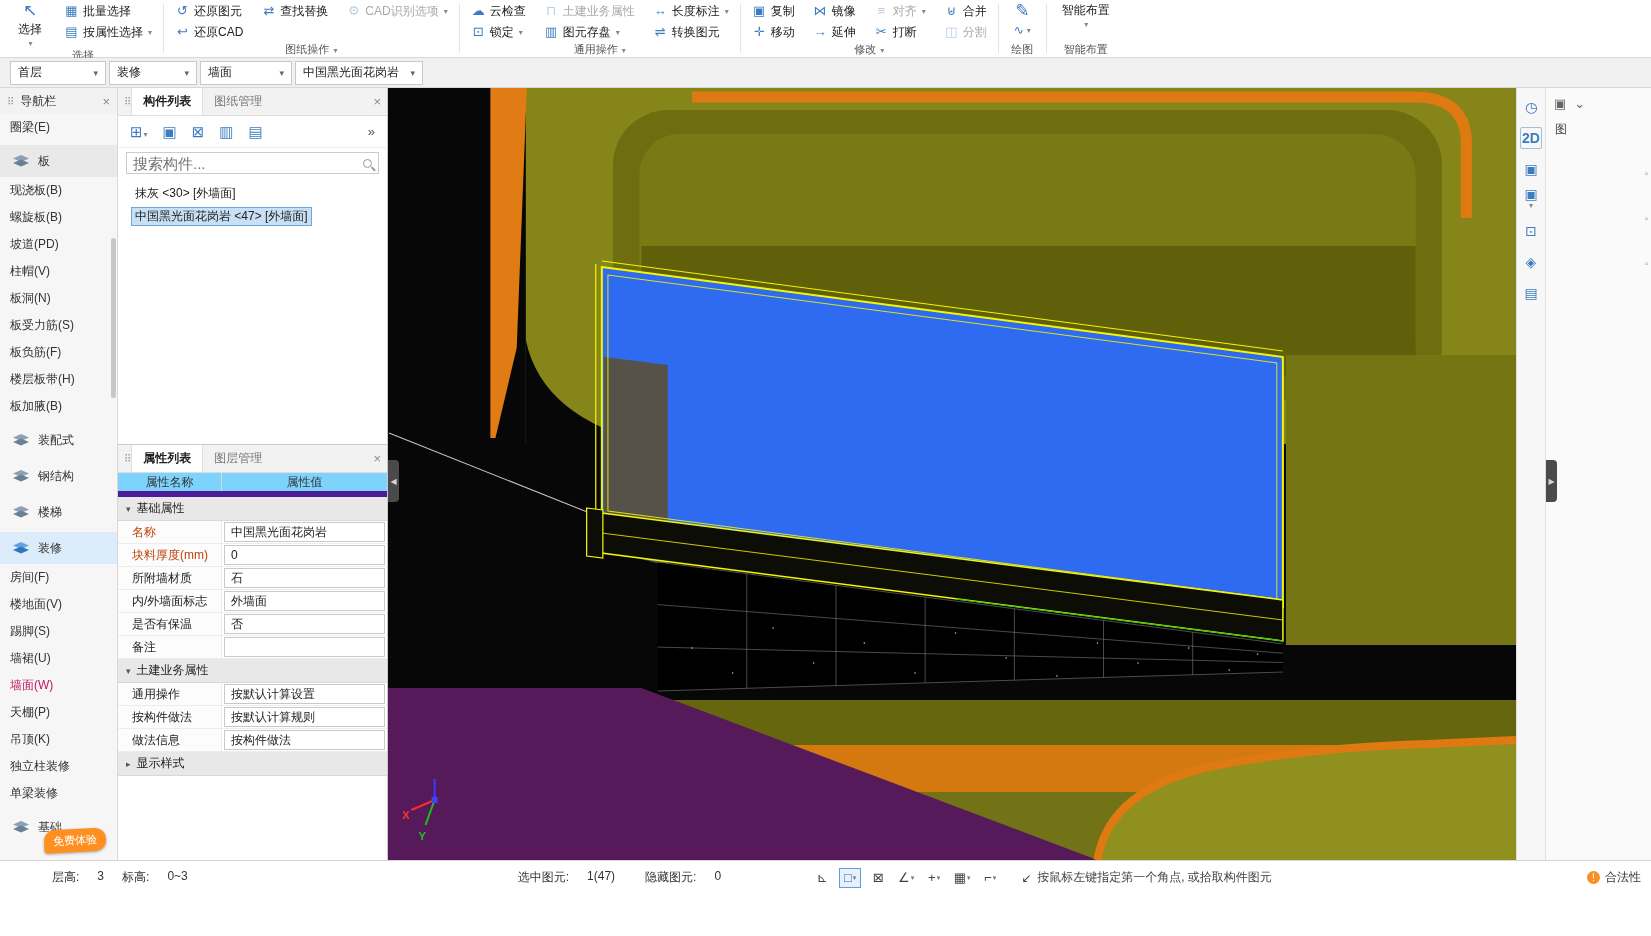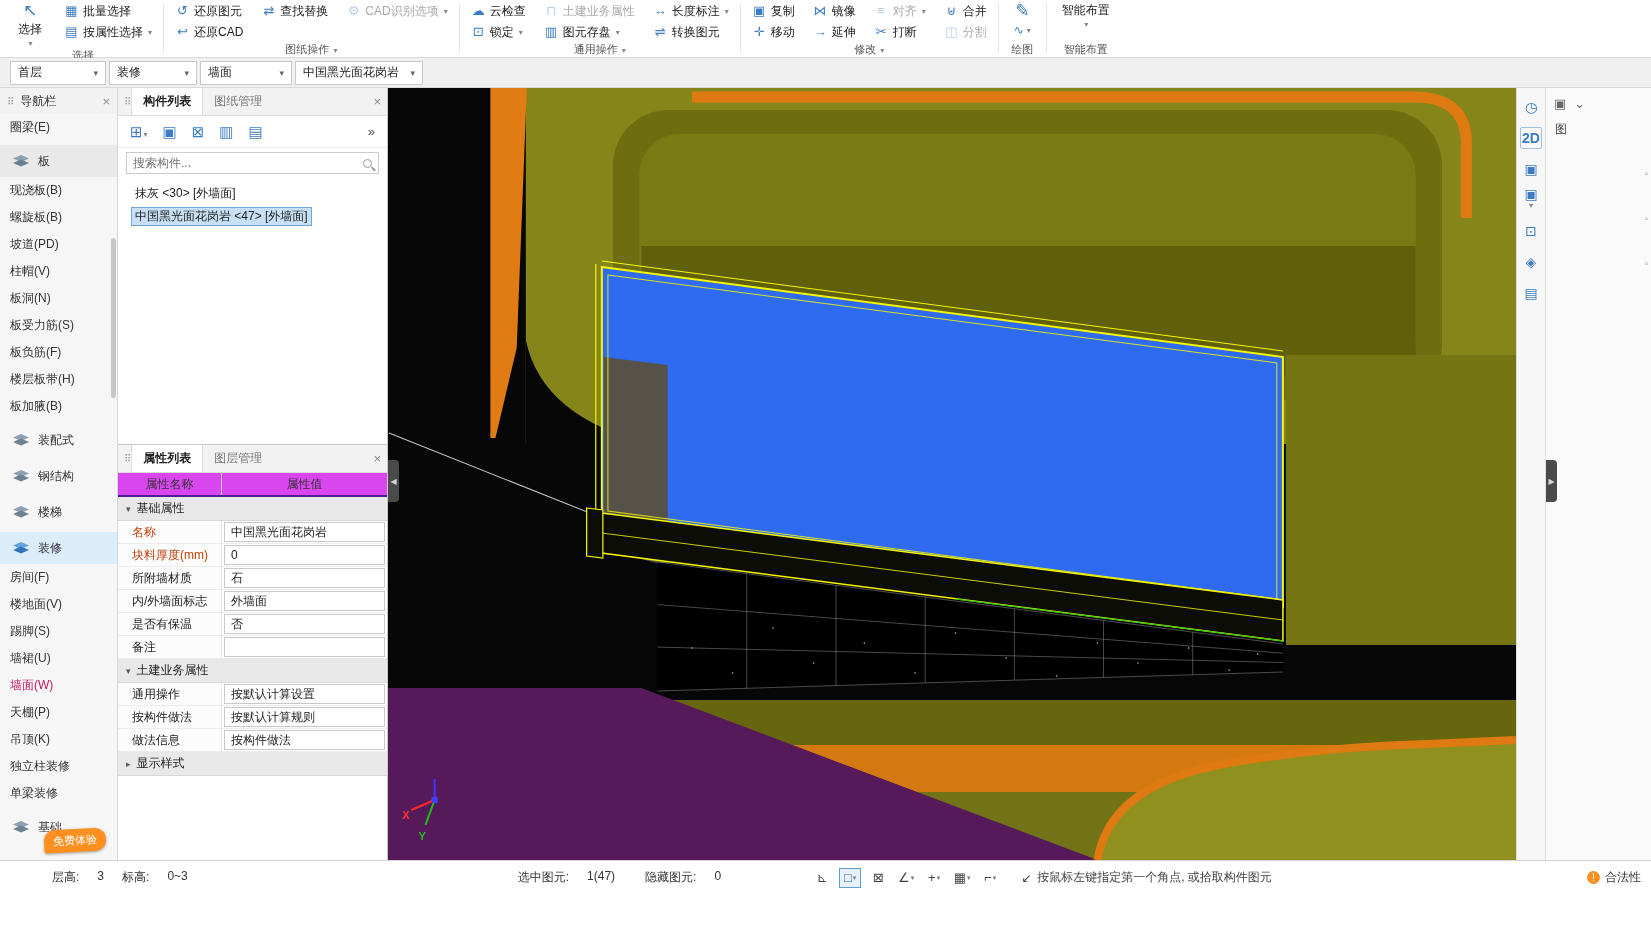--- a/index.html
+++ b/index.html
@@ -49,31 +49,31 @@
 .panel-tabs{height:28px;background:#f2f2f2;border-bottom:1px solid #ddd;display:flex;align-items:center;padding:0 6px}
 .ptab{height:100%;display:flex;align-items:center;padding:0 11px;color:#777;cursor:default}
 .ptab.active{background:#fff;color:#222;font-weight:bold;border-left:1px solid #ddd;border-right:1px solid #ddd}
 .comp{height:357px;display:flex;flex-direction:column;border-bottom:1px solid #c9c9c9}
 .comp-toolbar{height:32px;display:flex;align-items:center;gap:15px;padding:0 12px;border-bottom:1px solid #eee}
 .tbi{color:#3c7cc0;font-size:15px;cursor:default}
 .tbi .caret{font-size:8px}
 .more{margin-left:auto;color:#555;font-size:13px}
 .searchrow{padding:4px 8px}
 .searchbox{height:22px;border:1px solid #ccc;display:flex;align-items:center;padding:0 6px;background:#fff}
-.searchbox input{border:none;outline:none;flex:1;font-size:12px;color:#15803d;background:transparent}
+.searchbox input{border:none;outline:none;flex:1;font-size:15px;color:#15803d;background:transparent}
 .mag{width:9px;height:9px;border:1.5px solid #999;border-radius:50%;position:relative;flex:none}
 .mag::after{content:"";position:absolute;width:5px;height:1.5px;background:#999;transform:rotate(45deg);left:7px;top:8px}
 .comp-list{flex:1;padding-top:4px}
 .citem{height:23px;display:flex;align-items:center;padding-left:13px;white-space:nowrap;cursor:default}
 .citem .txt{padding:1px 4px}
 .citem.selected .txt{background:#c8e0f5;border:1px solid #6fa6d6;padding:0 3px}
 
 
 .props{flex:1;display:flex;flex-direction:column;overflow:hidden}
-.prop-cols{display:flex;height:24px;background:#d946ef;border-bottom:2px solid #4c1d95;color:#333}
+.prop-cols{display:flex;height:24px;background:#7dd3fc;border-bottom:6px solid #4c1d95;color:#333}
 .prop-cols .c1{width:104px;display:flex;align-items:center;justify-content:center;border-right:1px solid #d8d8d8}
 .prop-cols .c2{flex:1;display:flex;align-items:center;justify-content:center}
 .sect{height:24px;background:#e8e8e8;display:flex;align-items:center;gap:6px;padding-left:8px;border-bottom:1px solid #d8d8d8;cursor:default}
 .sect .tri{font-size:9px;color:#555}
 .prow{display:flex;height:23px;border-bottom:1px solid #ececec}
 .pname{width:104px;padding-left:14px;display:flex;align-items:center;background:#fcfcfc;border-right:1px solid #ececec;white-space:nowrap}
 .pname.blue{color:#c2410c}
 .pvalbox{flex:1;margin:1px 2px;border:1px solid #c9c9c9;background:#fff;display:flex;align-items:center;padding:0 6px;white-space:nowrap;overflow:hidden}
 
 

